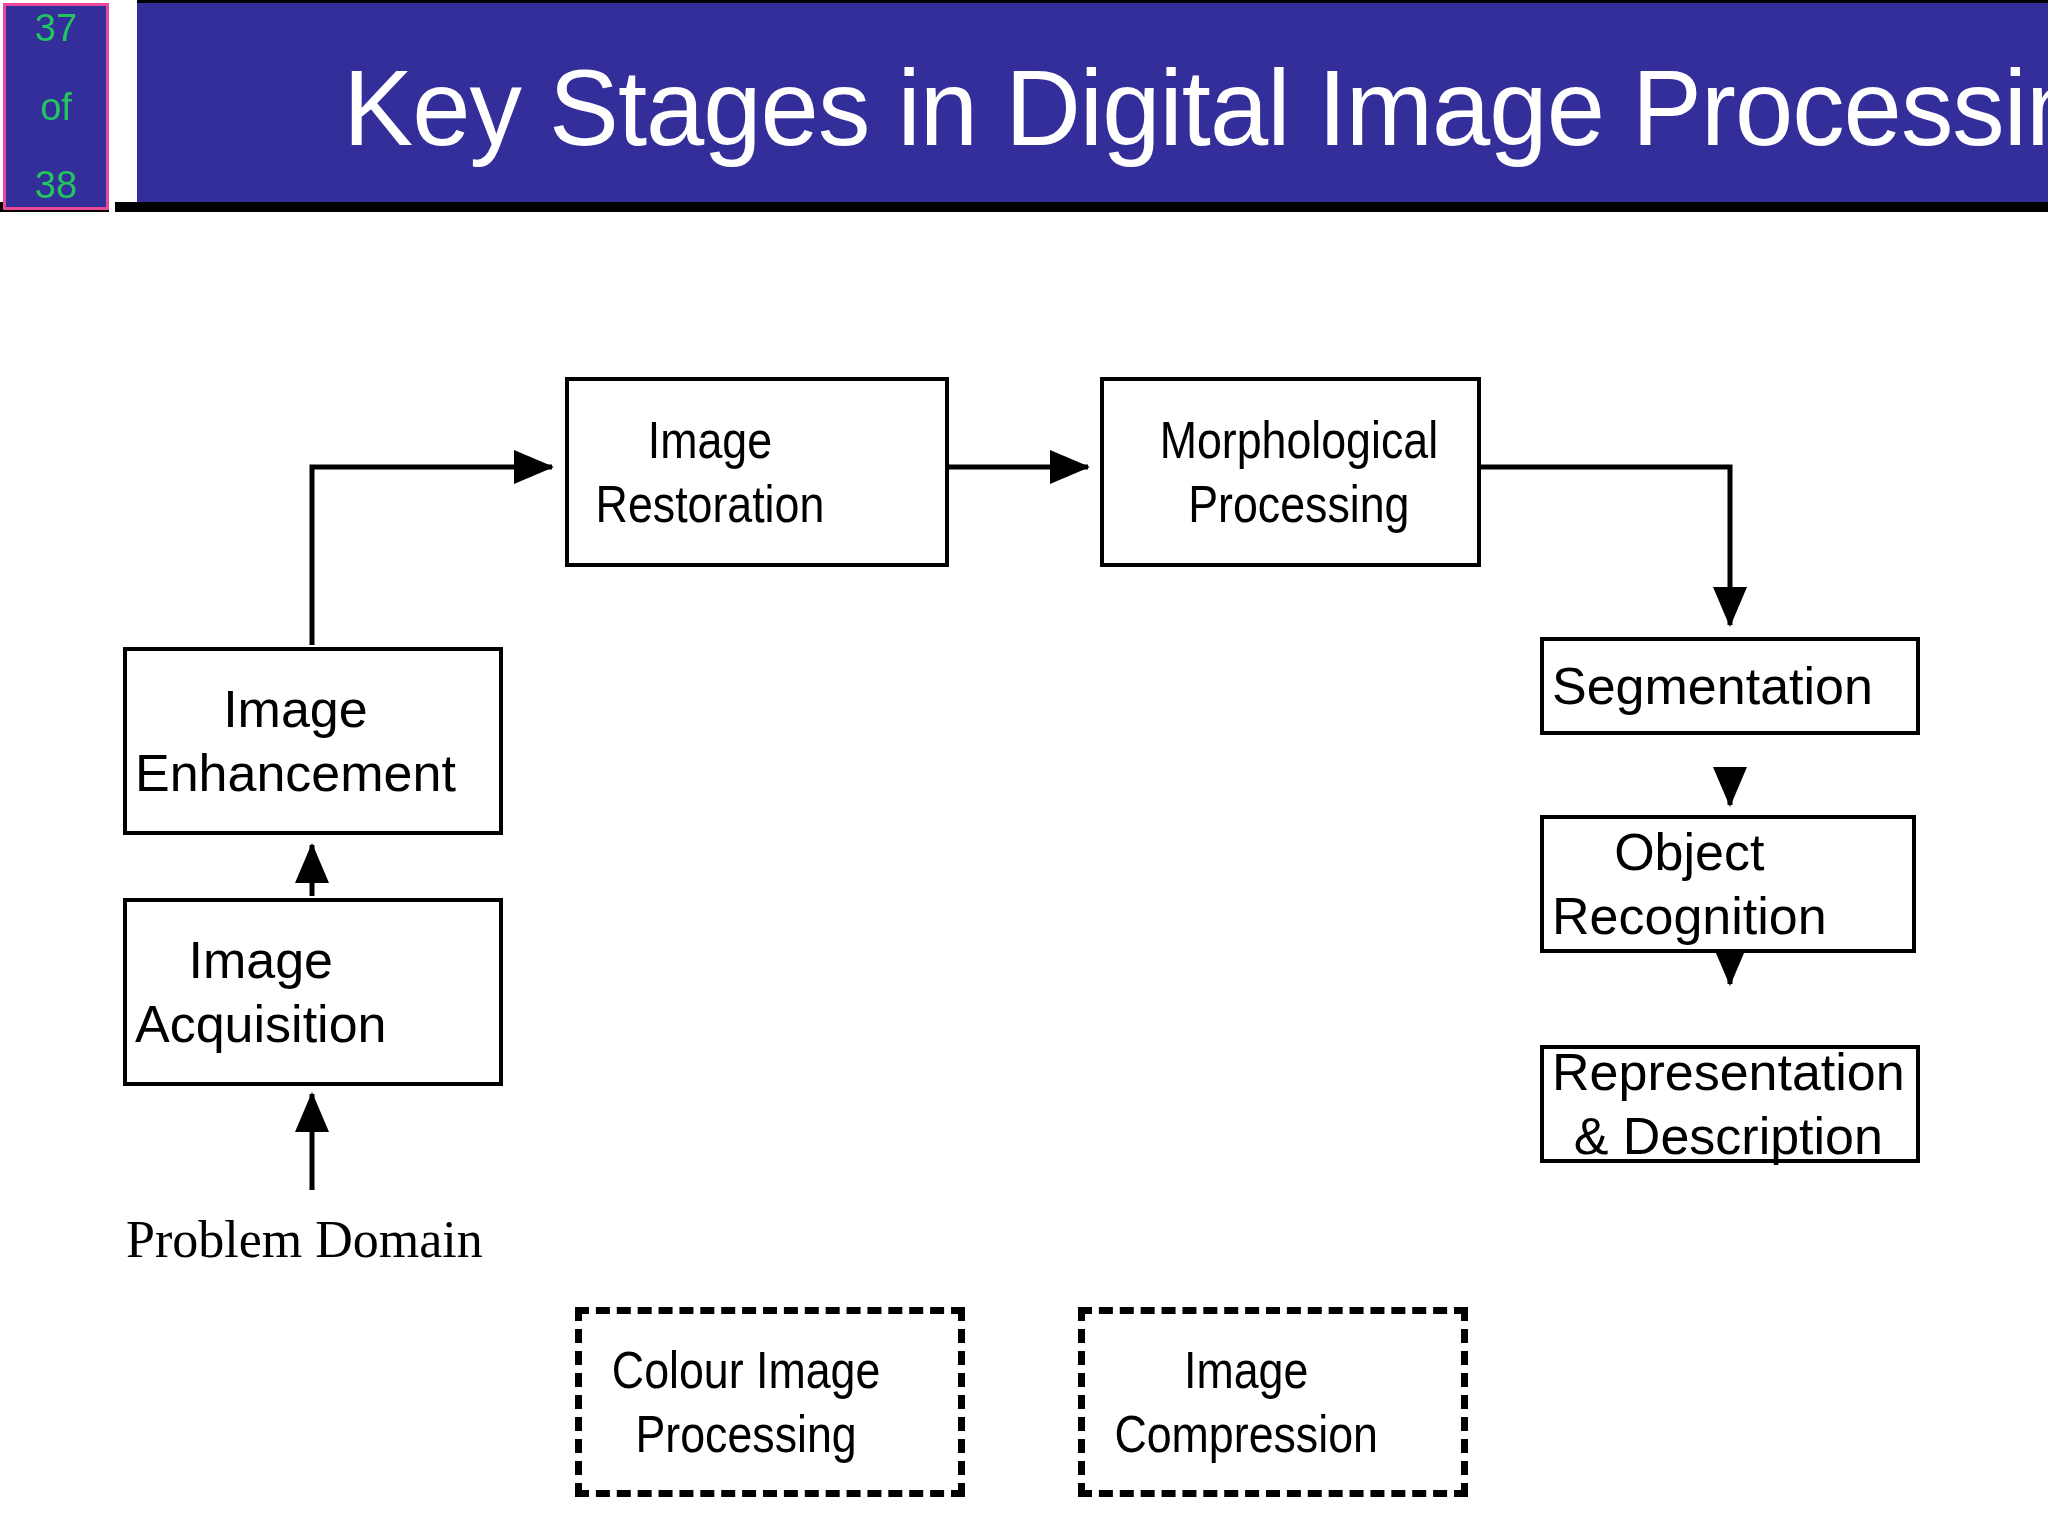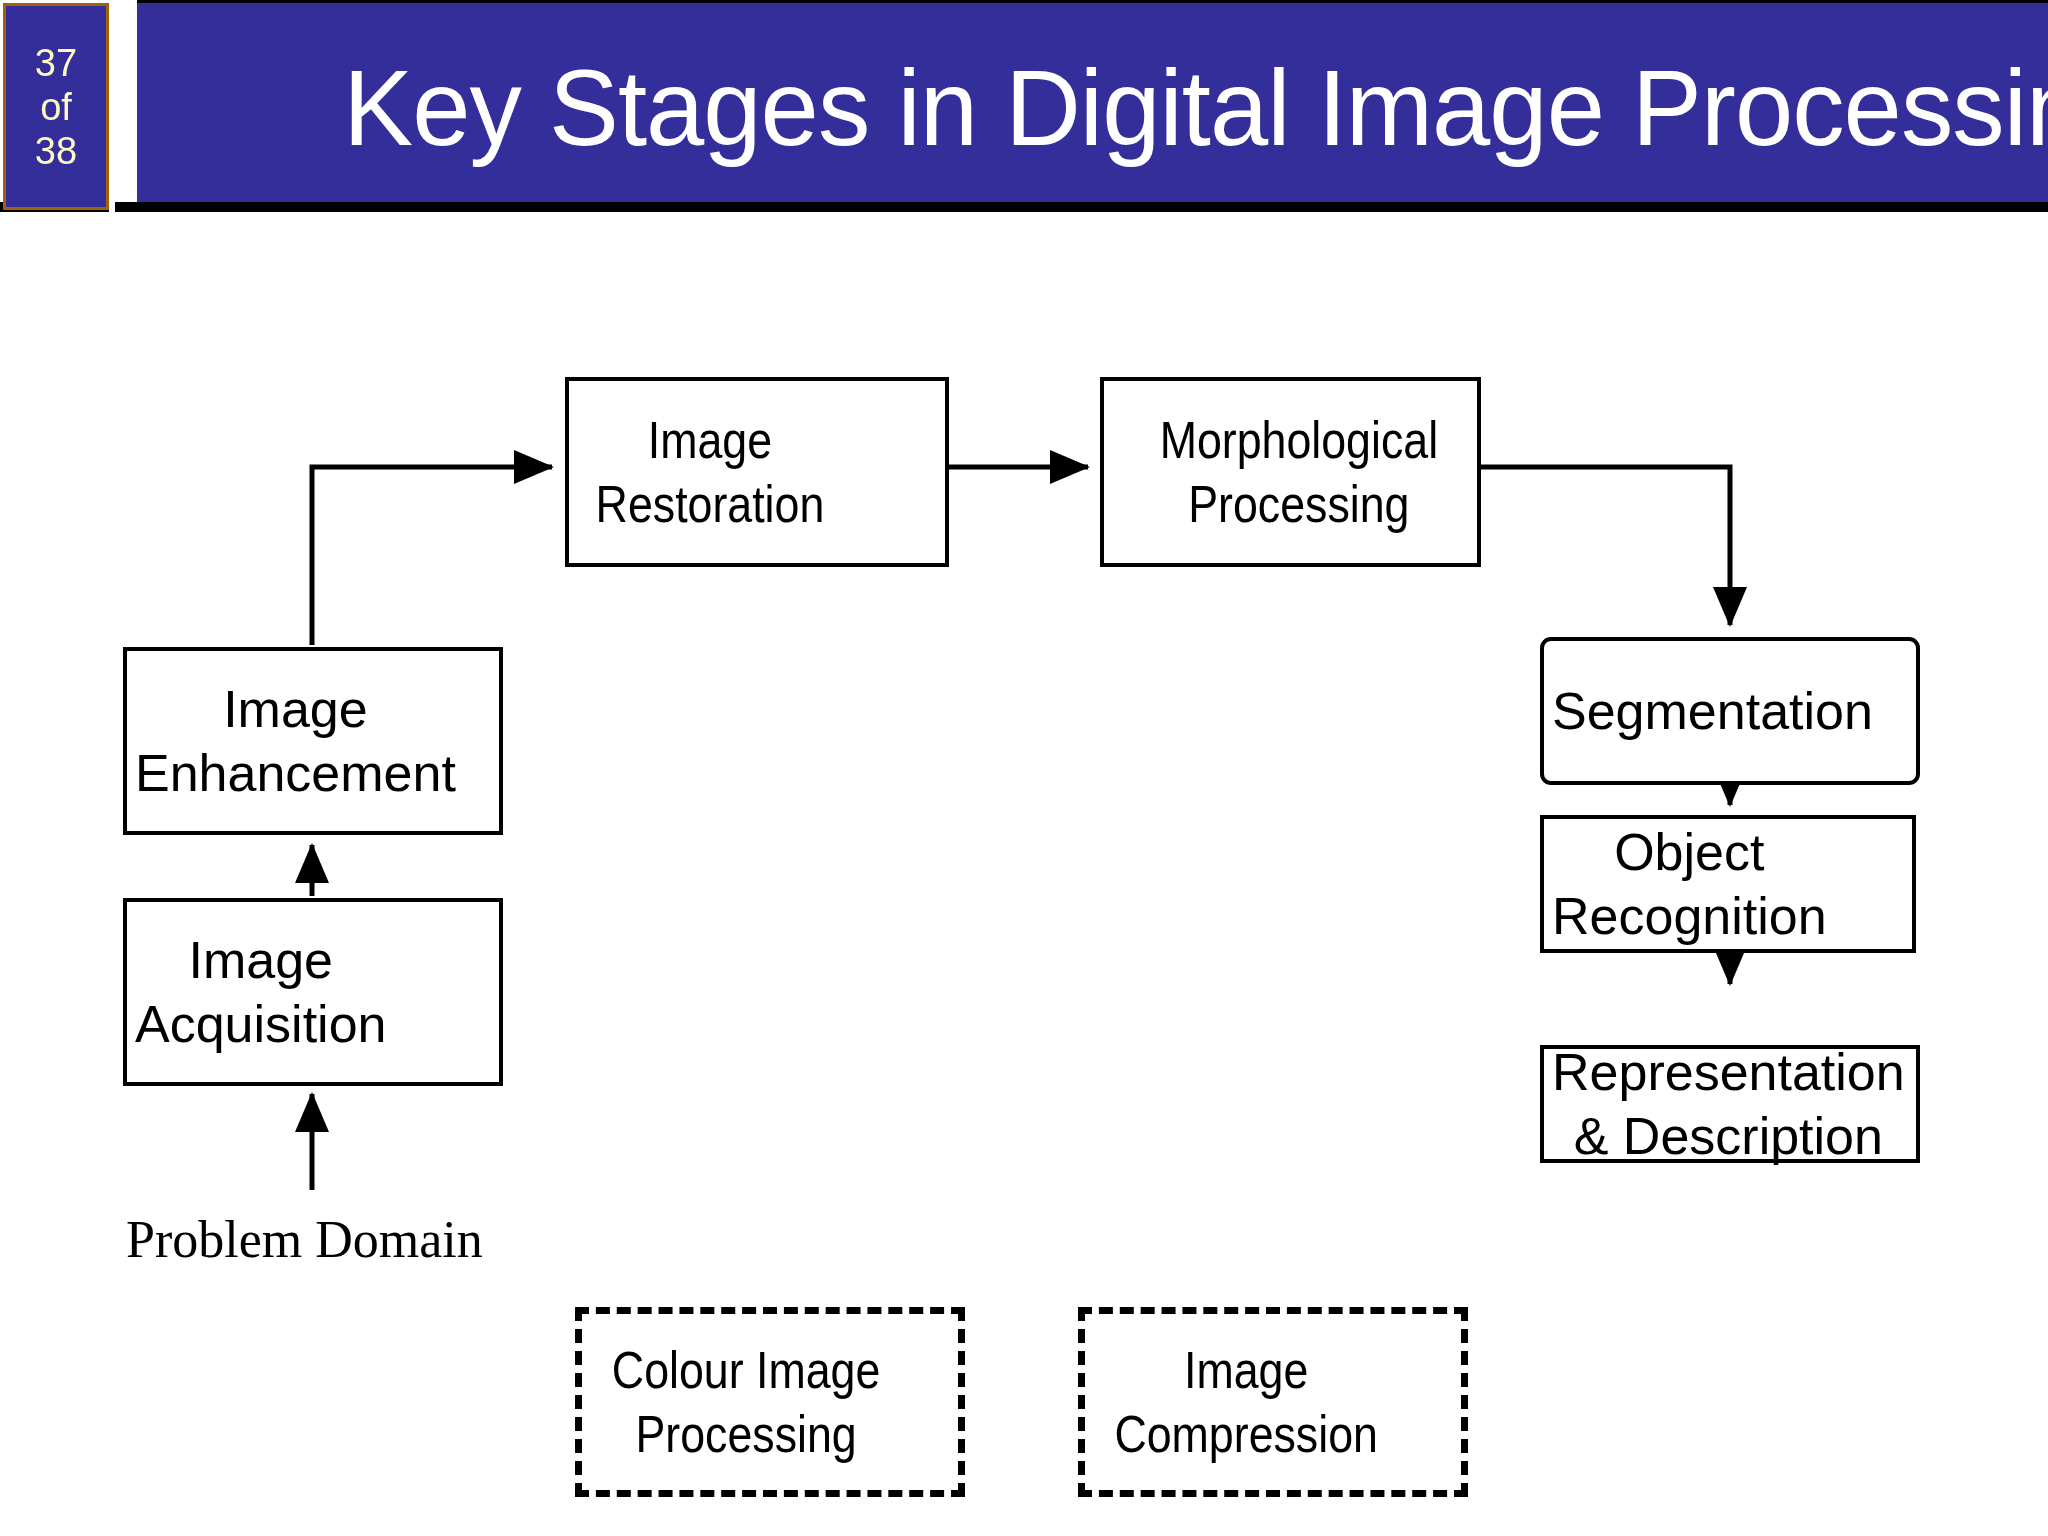--- a/index.html
+++ b/index.html
@@ -47,27 +47,27 @@
     transform: scaleX(0.97);
     transform-origin: center center;
   }
   .slide-num-box {
     position: absolute;
     left: 3px;
     top: 3px;
     width: 106px;
     height: 207px;
     background: #332E9A;
-    border: 3px solid #a16207;
+    border: 3px solid #ec4899;
     box-sizing: border-box;
     display: flex;
     flex-direction: column;
     align-items: center;
-    justify-content: center;
-    color: #fef9c3;
+    justify-content: space-between;
+    color: #22c55e;
     font-size: 38px;
     line-height: 44px;
   }
   .slide-num-box > div { width: 100%; text-align: center; }
   .header-black-strip {
     position: absolute;
     left: 0px;
     top: 202px;
     width: 2048px;
     height: 10px;
@@ -172,21 +172,21 @@
   <div class="node" style="left:123px; top:647px; width:380px; height:188px;">
     <span class="label">Image
 Enhancement</span>
   </div>
 
   <div class="node" style="left:123px; top:898px; width:380px; height:188px;">
     <span class="label">Image
 Acquisition</span>
   </div>
 
-  <div class="node" style="left:1540px; top:637px; width:380px; height:148px;border-radius:11px;">
+  <div class="node" style="left:1540px; top:637px; width:380px; height:98px;">
     <span class="label">Segmentation</span>
   </div>
 
   <div class="node" style="left:1540px; top:815px; width:376px; height:138px;">
     <span class="label">Object
 Recognition</span>
   </div>
 
   <div class="node" style="left:1540px; top:1038px; width:380px; height:118px;margin-top:7px;">
     <span class="label">Representation

